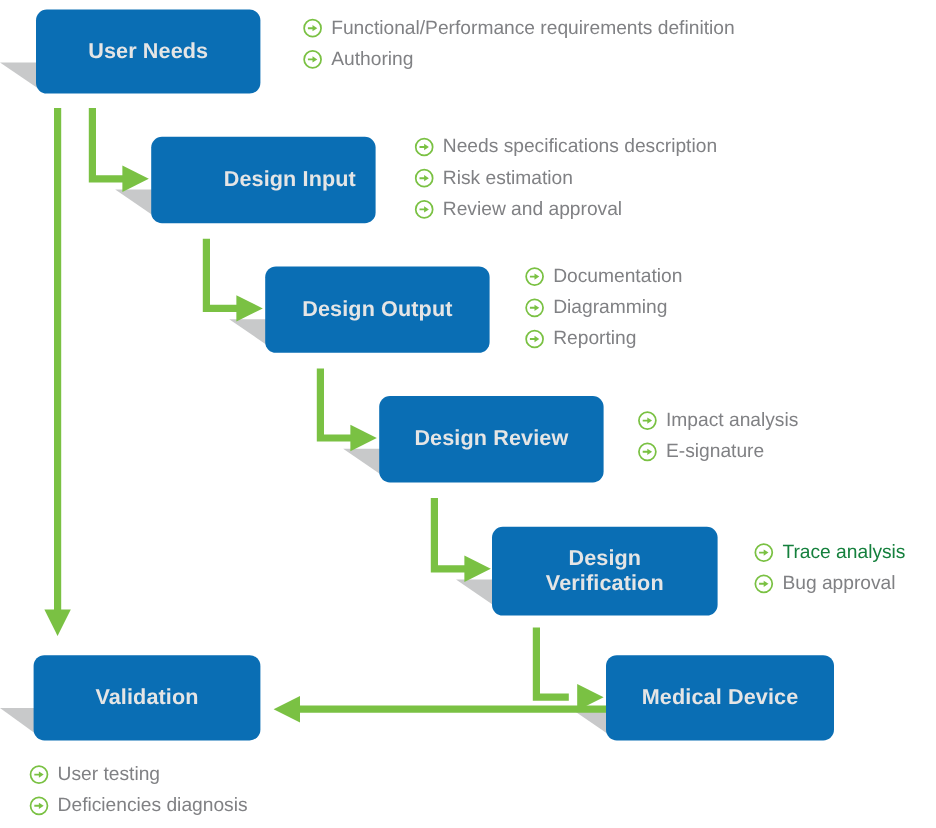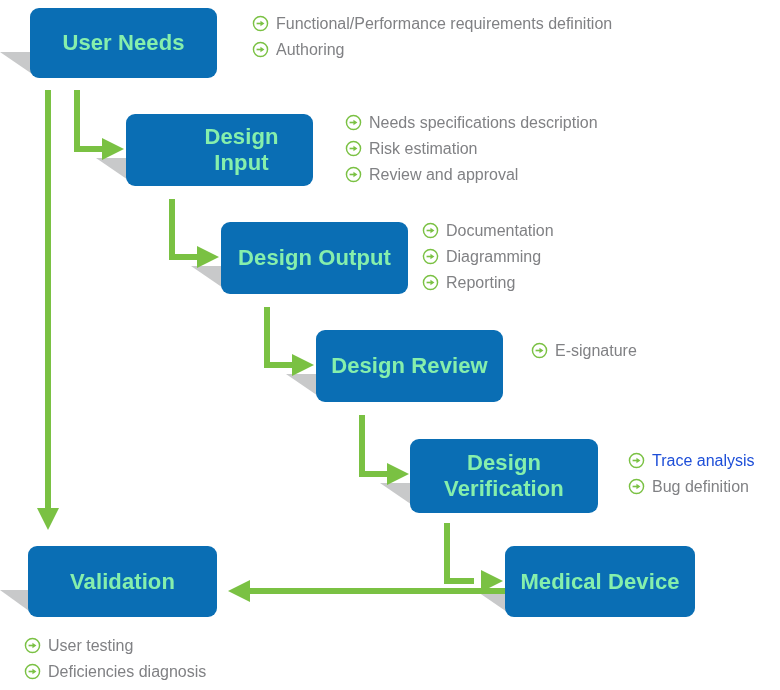--- a/index.html
+++ b/index.html
@@ -24,23 +24,23 @@
     top: 0;
     width: 780px;
     height: 690px;
     pointer-events: none;
   }
   .node {
     position: absolute;
     box-sizing: border-box;
     background: #0A6EB4;
     border-radius: 9px;
-    color: #86efac;
+    color: #e5e5e5;
     font-weight: bold;
-    font-size: 22px;
+    font-size: 18px;
     line-height: 1.18;
     letter-spacing: 0.1px;
     display: flex;
     align-items: center;
     justify-content: center;
     text-align: center;
     z-index: 3;
     cursor: pointer;
   }
   .node-label {
@@ -194,21 +194,21 @@
         </div>
         <div class="bullet-row">
           <svg class="bullet-icon" viewBox="0 0 20 20">
             <circle cx="10" cy="10" r="8.3" fill="none" stroke="#7AC143" stroke-width="1.7"></circle>
             <line x1="5.4" y1="10" x2="11.2" y2="10" stroke="#7AC143" stroke-width="1.9"></line>
             <polygon points="14.6,10 9.9,6.9 9.9,13.1" fill="#7AC143"></polygon>
           </svg>
           <span class="bullet-text" style="color: rgb(128, 129, 132);">Review and approval</span>
         </div>
       </div>
-      <div class="bullets" style="left: 422px; top: 219px;">
+      <div class="bullets" style="left: 437px; top: 219px;">
         <div class="bullet-row">
           <svg class="bullet-icon" viewBox="0 0 20 20">
             <circle cx="10" cy="10" r="8.3" fill="none" stroke="#7AC143" stroke-width="1.7"></circle>
             <line x1="5.4" y1="10" x2="11.2" y2="10" stroke="#7AC143" stroke-width="1.9"></line>
             <polygon points="14.6,10 9.9,6.9 9.9,13.1" fill="#7AC143"></polygon>
           </svg>
           <span class="bullet-text" style="color: rgb(128, 129, 132);">Documentation</span>
         </div>
         <div class="bullet-row">
           <svg class="bullet-icon" viewBox="0 0 20 20">
@@ -227,39 +227,47 @@
           <span class="bullet-text" style="color: rgb(128, 129, 132);">Reporting</span>
         </div>
       </div>
       <div class="bullets" style="left: 531px; top: 339px;">
         <div class="bullet-row">
           <svg class="bullet-icon" viewBox="0 0 20 20">
             <circle cx="10" cy="10" r="8.3" fill="none" stroke="#7AC143" stroke-width="1.7"></circle>
             <line x1="5.4" y1="10" x2="11.2" y2="10" stroke="#7AC143" stroke-width="1.9"></line>
             <polygon points="14.6,10 9.9,6.9 9.9,13.1" fill="#7AC143"></polygon>
           </svg>
+          <span class="bullet-text" style="color: rgb(128, 129, 132);">Impact analysis</span>
+        </div>
+        <div class="bullet-row">
+          <svg class="bullet-icon" viewBox="0 0 20 20">
+            <circle cx="10" cy="10" r="8.3" fill="none" stroke="#7AC143" stroke-width="1.7"></circle>
+            <line x1="5.4" y1="10" x2="11.2" y2="10" stroke="#7AC143" stroke-width="1.9"></line>
+            <polygon points="14.6,10 9.9,6.9 9.9,13.1" fill="#7AC143"></polygon>
+          </svg>
           <span class="bullet-text" style="color: rgb(128, 129, 132);">E-signature</span>
         </div>
       </div>
       <div class="bullets" style="left: 628px; top: 449px;">
         <div class="bullet-row">
           <svg class="bullet-icon" viewBox="0 0 20 20">
             <circle cx="10" cy="10" r="8.3" fill="none" stroke="#7AC143" stroke-width="1.7"></circle>
             <line x1="5.4" y1="10" x2="11.2" y2="10" stroke="#7AC143" stroke-width="1.9"></line>
             <polygon points="14.6,10 9.9,6.9 9.9,13.1" fill="#7AC143"></polygon>
           </svg>
-          <span class="bullet-text" style="color: #1d4ed8;">Trace analysis</span>
-        </div>
-        <div class="bullet-row">
-          <svg class="bullet-icon" viewBox="0 0 20 20">
-            <circle cx="10" cy="10" r="8.3" fill="none" stroke="#7AC143" stroke-width="1.7"></circle>
-            <line x1="5.4" y1="10" x2="11.2" y2="10" stroke="#7AC143" stroke-width="1.9"></line>
-            <polygon points="14.6,10 9.9,6.9 9.9,13.1" fill="#7AC143"></polygon>
-          </svg>
-          <span class="bullet-text" style="color: rgb(128, 129, 132);">Bug definition</span>
+          <span class="bullet-text" style="color: #15803d;">Trace analysis</span>
+        </div>
+        <div class="bullet-row">
+          <svg class="bullet-icon" viewBox="0 0 20 20">
+            <circle cx="10" cy="10" r="8.3" fill="none" stroke="#7AC143" stroke-width="1.7"></circle>
+            <line x1="5.4" y1="10" x2="11.2" y2="10" stroke="#7AC143" stroke-width="1.9"></line>
+            <polygon points="14.6,10 9.9,6.9 9.9,13.1" fill="#7AC143"></polygon>
+          </svg>
+          <span class="bullet-text" style="color: rgb(128, 129, 132);">Bug approval</span>
         </div>
       </div>
       <div class="bullets" style="left: 24px; top: 634px;">
         <div class="bullet-row">
           <svg class="bullet-icon" viewBox="0 0 20 20">
             <circle cx="10" cy="10" r="8.3" fill="none" stroke="#7AC143" stroke-width="1.7"></circle>
             <line x1="5.4" y1="10" x2="11.2" y2="10" stroke="#7AC143" stroke-width="1.9"></line>
             <polygon points="14.6,10 9.9,6.9 9.9,13.1" fill="#7AC143"></polygon>
           </svg>
           <span class="bullet-text" style="color: rgb(128, 129, 132);">User testing</span>

